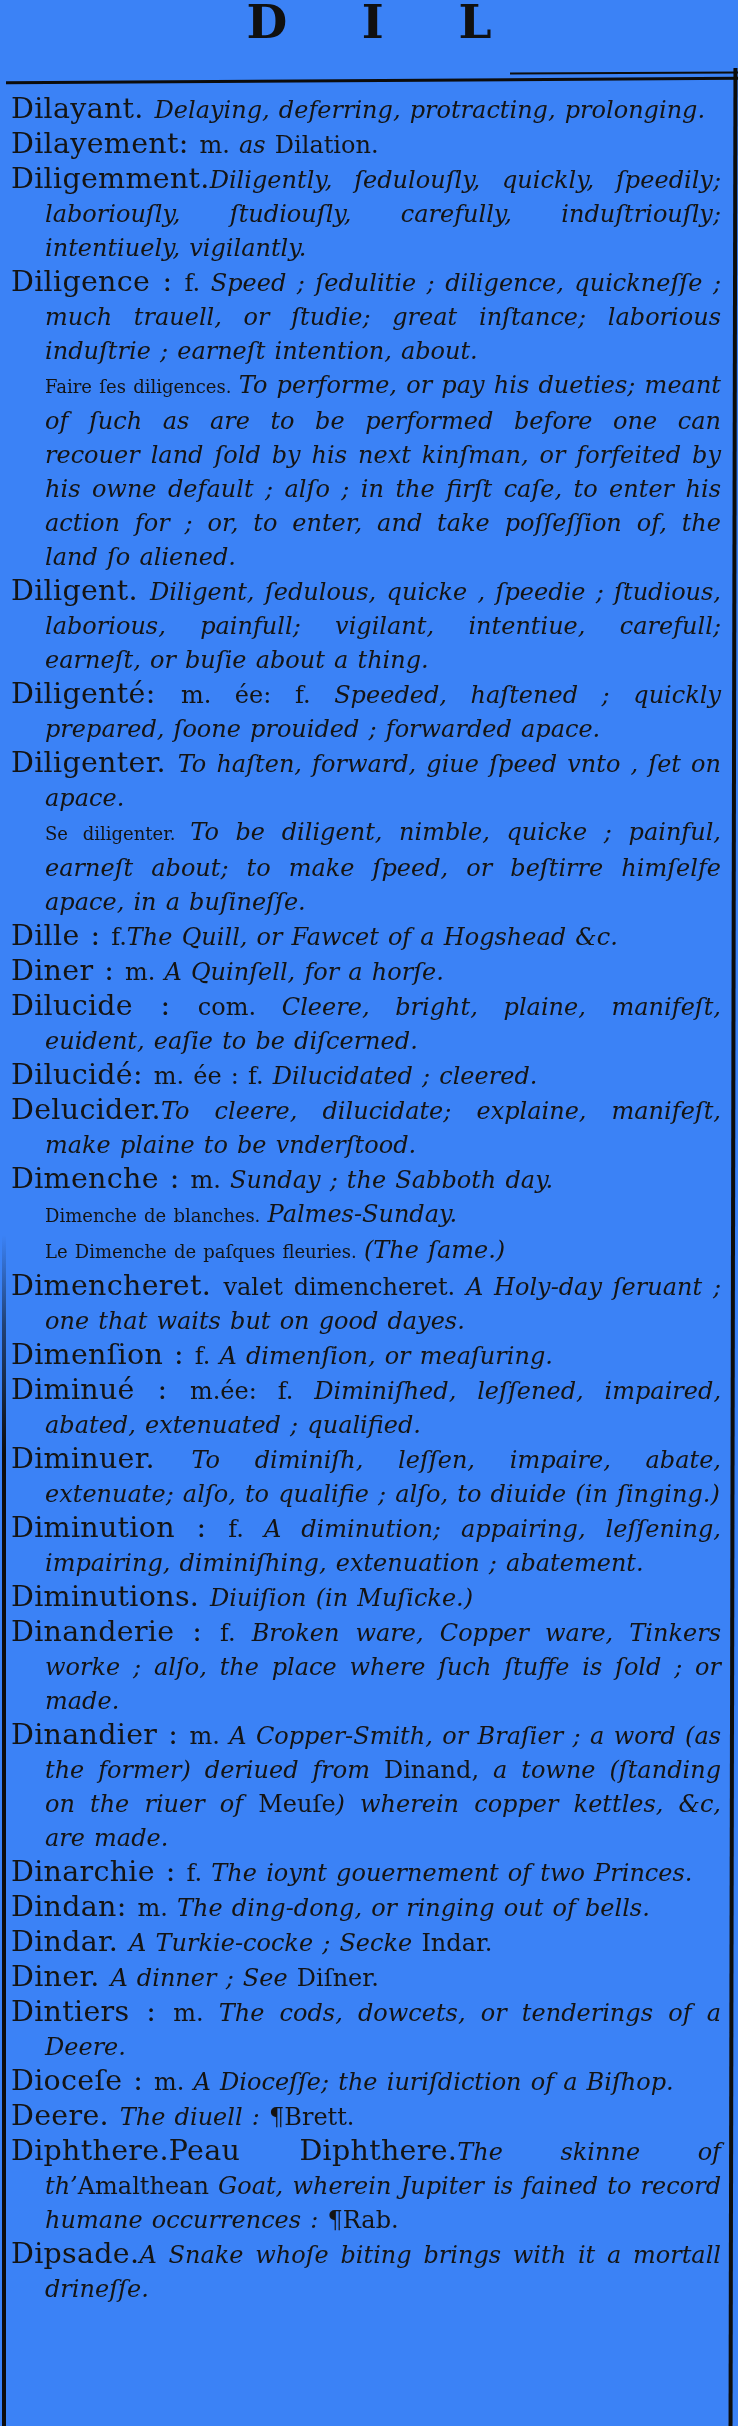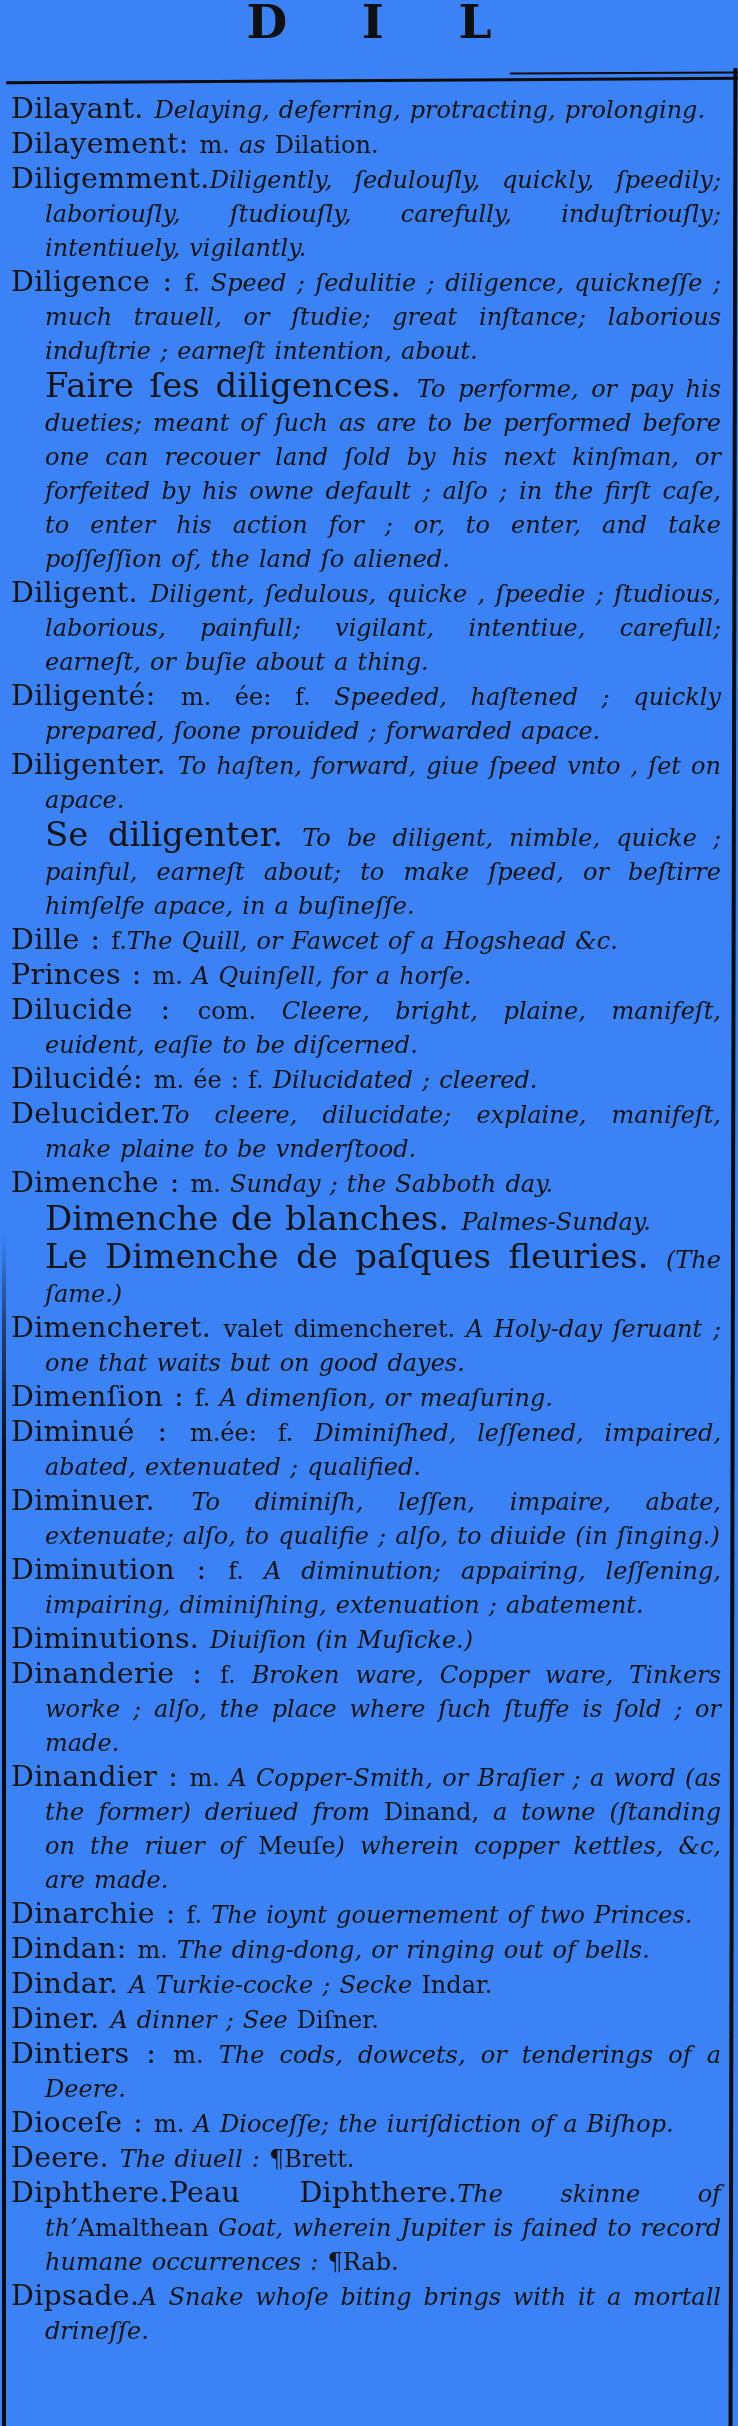--- a/index.html
+++ b/index.html
@@ -41,21 +41,21 @@
   }
   p.entry {
     margin:0; padding:0 0 0 38px;
     text-indent:-34px;
     font-size:24px; line-height:34px;
     word-spacing:1.5px;
     text-align:justify;
   }
   p.entry.sub { text-indent:0; }
   .sg-head    { font-size:28.5px; letter-spacing:0.3px; }
-  .sg-subhead { font-size:34px; }
+  .sg-subhead { font-size:18px; }
   .sg-rom     { font-style:normal; }
   .sg-ital    { font-style:italic; }
 </style>
 </head>
 <body>
 
 <div class="page">
   <div class="running-head">D I L</div>
   <div class="rule-top"></div>
   <div class="rule-top-double"></div>
@@ -65,21 +65,21 @@
       <p class="entry"><span class="sg-head">Dilayant. </span><span class="sg-ital">Delaying, deferring, protracting, prolonging.</span></p>
       <p class="entry"><span class="sg-head">Dilayement: </span><span class="sg-rom">m. </span><span class="sg-ital">as </span><span class="sg-rom">Dilation.</span></p>
       <p class="entry"><span class="sg-head">Diligemment.</span><span class="sg-ital">Diligently, ſedulouſly, quickly, ſpeedily; laboriouſly, ſtudiouſly, carefully, induſtriouſly; intentiuely, vigilantly.</span></p>
       <p class="entry"><span class="sg-head">Diligence : </span><span class="sg-rom">f. </span><span class="sg-ital">Speed ; ſedulitie ; diligence, quickneſſe ; much trauell, or ſtudie; great inſtance; laborious induſtrie ; earneſt intention, about.</span></p>
       <p class="entry sub"><span class="sg-subhead">Faire ſes diligences. </span><span class="sg-ital">To performe, or pay his dueties; meant of ſuch as are to be performed before one can recouer land ſold by his next kinſman, or forfeited by his owne default ; alſo ; in the firſt caſe, to enter his action for ; or, to enter, and take poſſeſſion of, the land ſo aliened.</span></p>
       <p class="entry"><span class="sg-head">Diligent. </span><span class="sg-ital">Diligent, ſedulous, quicke , ſpeedie ; ſtudious, laborious, painfull; vigilant, intentiue, carefull; earneſt, or buſie about a thing.</span></p>
       <p class="entry"><span class="sg-head">Diligenté: </span><span class="sg-rom">m. ée: f. </span><span class="sg-ital">Speeded, haſtened ; quickly prepared, ſoone prouided ; forwarded apace.</span></p>
       <p class="entry"><span class="sg-head">Diligenter. </span><span class="sg-ital">To haſten, forward, giue ſpeed vnto , ſet on apace.</span></p>
       <p class="entry sub"><span class="sg-subhead">Se diligenter. </span><span class="sg-ital">To be diligent, nimble, quicke ; painful, earneſt about; to make ſpeed, or beſtirre himſelfe apace, in a buſineſſe.</span></p>
       <p class="entry"><span class="sg-head">Dille : </span><span class="sg-rom">f.</span><span class="sg-ital">The Quill, or Fawcet of a Hogshead &amp;c.</span></p>
-      <p class="entry"><span class="sg-head">Princes : </span><span class="sg-rom">m. </span><span class="sg-ital">A Quinſell, for a horſe.</span></p>
+      <p class="entry"><span class="sg-head">Diner : </span><span class="sg-rom">m. </span><span class="sg-ital">A Quinſell, for a horſe.</span></p>
       <p class="entry"><span class="sg-head">Dilucide : </span><span class="sg-rom">com. </span><span class="sg-ital">Cleere, bright, plaine, manifeſt, euident, eaſie to be diſcerned.</span></p>
       <p class="entry"><span class="sg-head">Dilucidé: </span><span class="sg-rom">m. ée : f. </span><span class="sg-ital">Dilucidated ; cleered.</span></p>
       <p class="entry"><span class="sg-head">Delucider.</span><span class="sg-ital">To cleere, dilucidate; explaine, manifeſt, make plaine to be vnderſtood.</span></p>
       <p class="entry"><span class="sg-head">Dimenche : </span><span class="sg-rom">m. </span><span class="sg-ital">Sunday ; the Sabboth day.</span></p>
       <p class="entry sub"><span class="sg-subhead">Dimenche de blanches. </span><span class="sg-ital">Palmes-Sunday.</span></p>
       <p class="entry sub"><span class="sg-subhead">Le Dimenche de paſques fleuries. </span><span class="sg-ital">(The ſame.)</span></p>
       <p class="entry"><span class="sg-head">Dimencheret. </span><span class="sg-rom">valet dimencheret. </span><span class="sg-ital">A Holy-day ſeruant ; one that waits but on good dayes.</span></p>
       <p class="entry"><span class="sg-head">Dimenſion : </span><span class="sg-rom">f. </span><span class="sg-ital">A dimenſion, or meaſuring.</span></p>
       <p class="entry"><span class="sg-head">Diminué : </span><span class="sg-rom">m.ée: f. </span><span class="sg-ital">Diminiſhed, leſſened, impaired, abated, extenuated ; qualified.</span></p>
       <p class="entry"><span class="sg-head">Diminuer. </span><span class="sg-ital">To diminiſh, leſſen, impaire, abate, extenuate; alſo, to qualifie ; alſo, to diuide (in ſinging.)</span></p>

